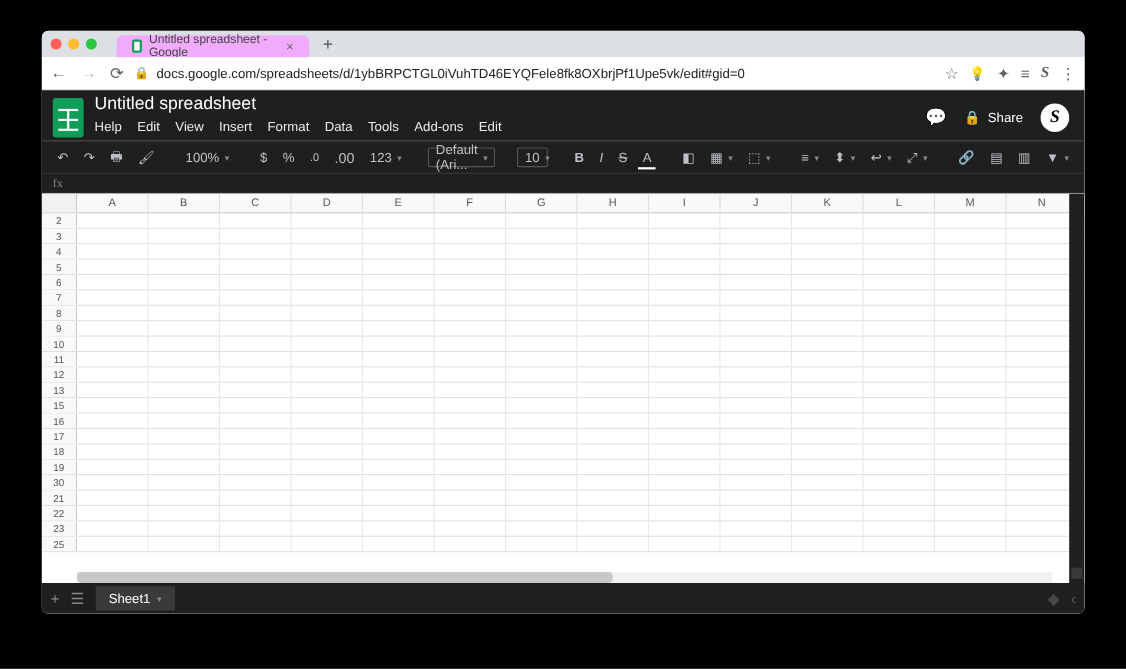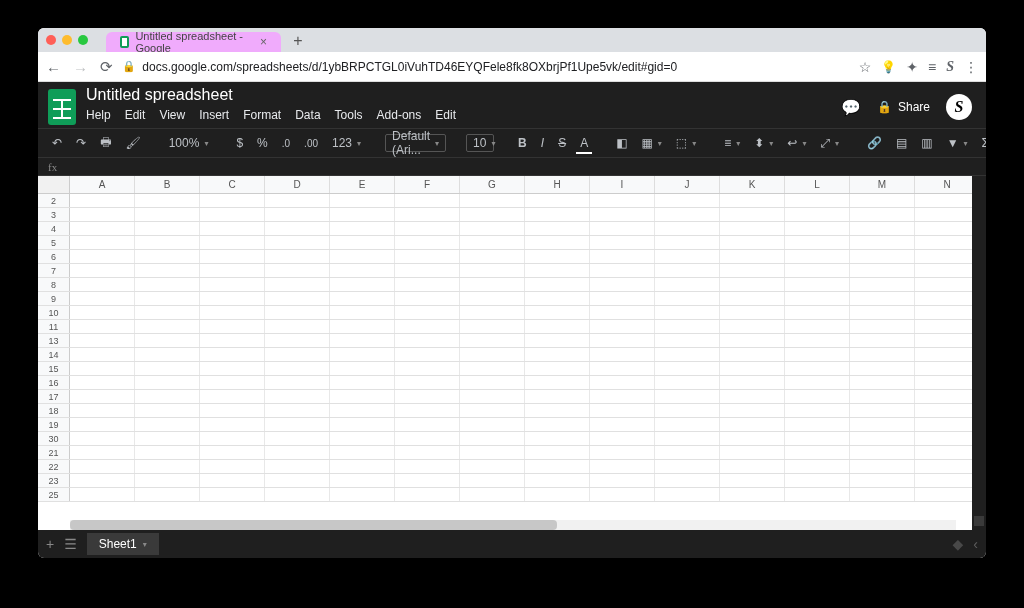--- a/index.html
+++ b/index.html
@@ -207,21 +207,21 @@
     <span class="btn">↶</span>
     <span class="btn">↷</span>
     <span class="btn">🖶</span>
     <span class="btn">🖌</span>
     <span class="sep"></span>
     <span class="btn dd">100%</span>
     <span class="sep"></span>
     <span class="btn">$</span>
     <span class="btn">%</span>
     <span class="btn" style="font-size:10px">.0</span>
-    <span class="btn" style="font-size:10px">.00</span>
+    <span class="btn" style="font-size:13px">.00</span>
     <span class="btn dd">123</span>
     <span class="sep"></span>
     <span class="btn boxsel dd" style="width:80px">Default (Ari...</span>
     <span class="sep"></span>
     <span class="btn boxsel dd" style="width:28px">10</span>
     <span class="sep"></span>
     <span class="btn">
         <b>B</b>
       </span>
     <span class="btn">
@@ -437,38 +437,38 @@
           <div class="cell"></div>
           <div class="cell"></div>
           <div class="cell"></div>
           <div class="cell"></div>
           <div class="cell"></div>
           <div class="cell"></div>
           <div class="cell"></div>
           <div class="cell"></div>
         </div>
         <div class="row">
+          <div class="rowhdr">12</div>
+          <div class="cell"></div>
+          <div class="cell"></div>
+          <div class="cell"></div>
+          <div class="cell"></div>
+          <div class="cell"></div>
+          <div class="cell"></div>
+          <div class="cell"></div>
+          <div class="cell"></div>
+          <div class="cell"></div>
+          <div class="cell"></div>
+          <div class="cell"></div>
+          <div class="cell"></div>
+          <div class="cell"></div>
+          <div class="cell"></div>
+        </div>
+        <div class="row">
           <div class="rowhdr">13</div>
-          <div class="cell"></div>
-          <div class="cell"></div>
-          <div class="cell"></div>
-          <div class="cell"></div>
-          <div class="cell"></div>
-          <div class="cell"></div>
-          <div class="cell"></div>
-          <div class="cell"></div>
-          <div class="cell"></div>
-          <div class="cell"></div>
-          <div class="cell"></div>
-          <div class="cell"></div>
-          <div class="cell"></div>
-          <div class="cell"></div>
-        </div>
-        <div class="row">
-          <div class="rowhdr">14</div>
           <div class="cell"></div>
           <div class="cell"></div>
           <div class="cell"></div>
           <div class="cell"></div>
           <div class="cell"></div>
           <div class="cell"></div>
           <div class="cell"></div>
           <div class="cell"></div>
           <div class="cell"></div>
           <div class="cell"></div>

